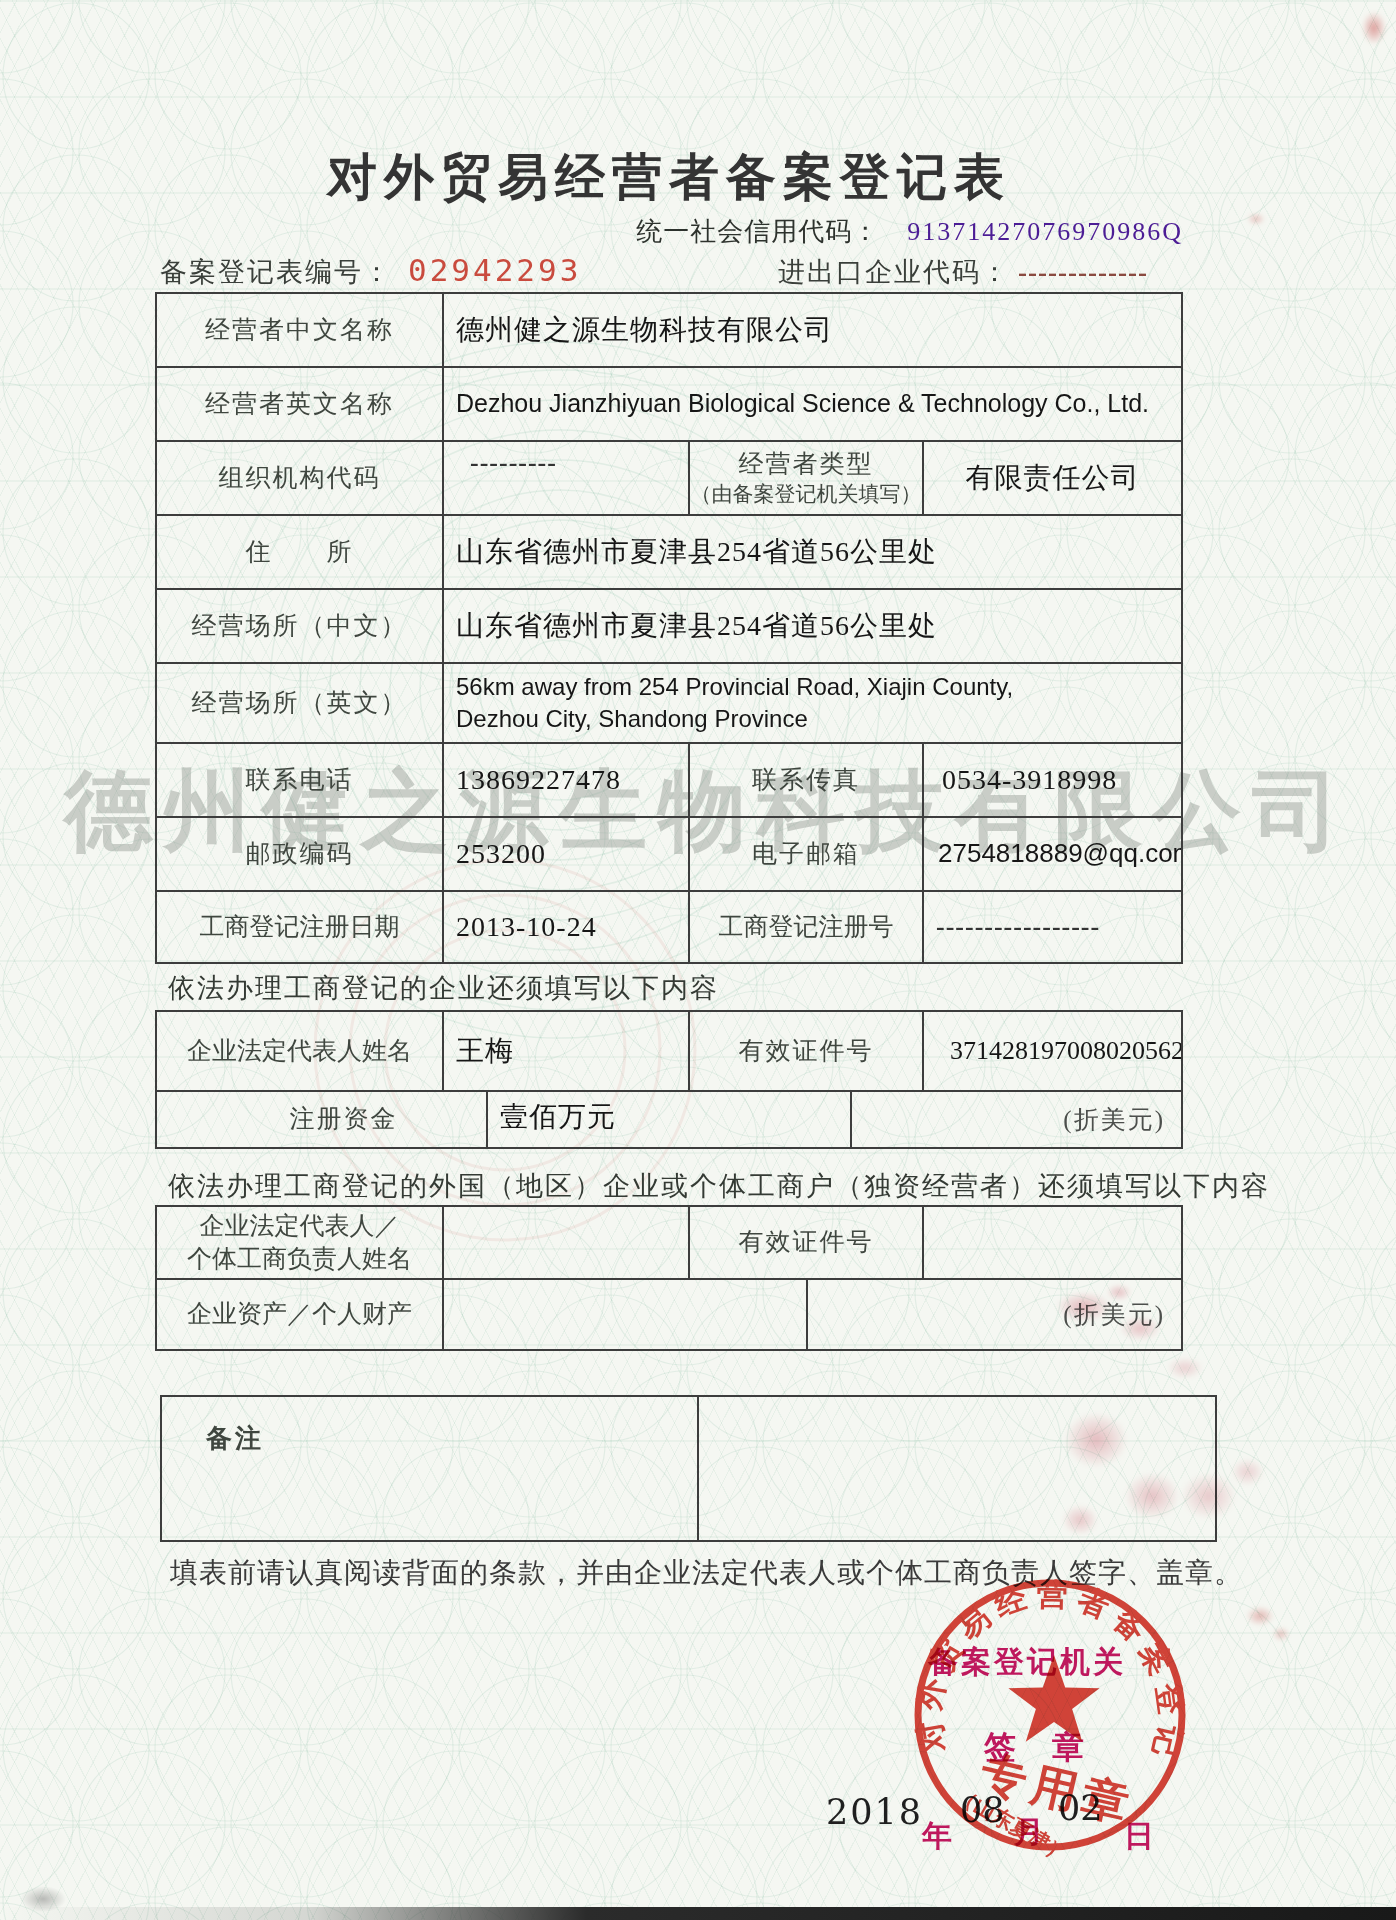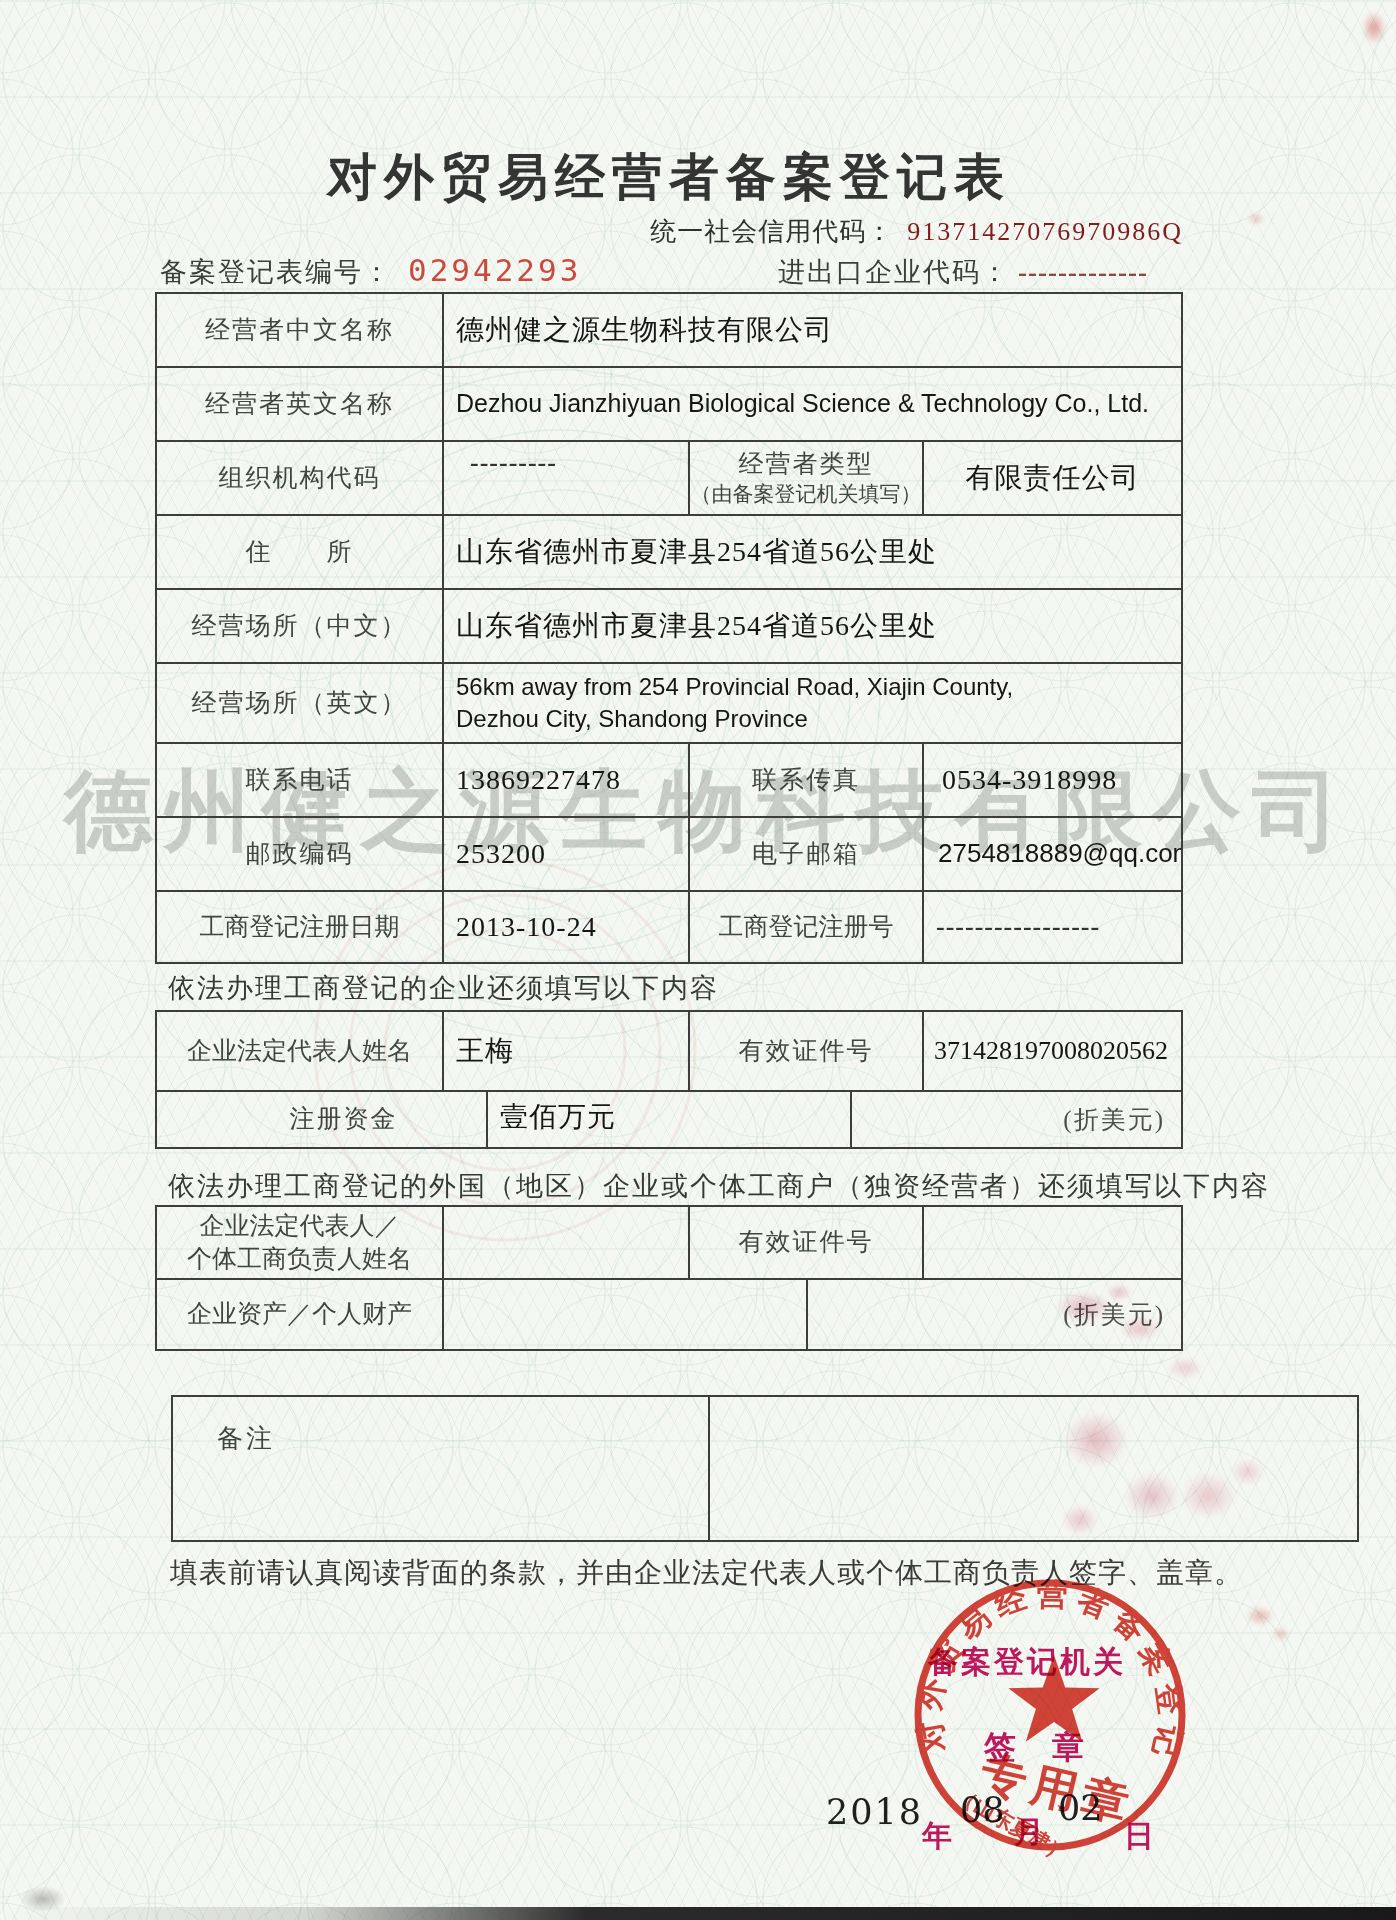--- a/index.html
+++ b/index.html
@@ -23,21 +23,21 @@
     font-size:88px;letter-spacing:11px;color:#8d948d;opacity:.42;pointer-events:none;
   }
   
   .title{
     position:absolute;left:155px;top:144px;width:1028px;text-align:center;
     font-family:"Liberation Sans","DejaVu Sans",sans-serif;
     font-size:50px;font-weight:bold;letter-spacing:7px;color:#343434;
   }
   .credit-line{position:absolute;left:155px;top:214px;width:1028px;text-align:right;
     font-size:26px;color:#2d322d;letter-spacing:1px;}
-  .credit-line .val{letter-spacing:2px;margin-left:14px;color:#7f1d1d;}
+  .credit-line .val{letter-spacing:2px;margin-left:28px;color:#4c1d95;}
   .formno-line{position:absolute;left:160px;top:252px;font-size:27px;color:#3a3f3a;letter-spacing:2px;}
   .formno-line .val{font-family:"DejaVu Sans Mono","Liberation Mono",monospace;
     font-size:31px;letter-spacing:3px;margin-left:16px;}
   .iecode-line{position:absolute;left:763px;top:254px;font-size:27px;color:#3a3f3a;letter-spacing:2px;margin-left:15px;}
   .iecode-line .dash{font-weight:bold;letter-spacing:1px;margin-left:8px;}
   
   .tbl{position:absolute;left:155px;width:1028px;border:2px solid #3d3d3d;box-sizing:border-box;}
   .row{display:grid;border-bottom:2px solid #3d3d3d;box-sizing:border-box;}
   .row:last-child{border-bottom:none;}
   .cols2{grid-template-columns:287px 1fr;}
@@ -50,22 +50,22 @@
   .lc{justify-content:center;text-align:center;font-size:25px;color:#3f463f;letter-spacing:2px;line-height:1.3;}
   .lc .sub{font-size:21px;letter-spacing:0;}
   .vc{padding-left:12px;font-size:28px;color:#161616;letter-spacing:1px;}
   .vc.en{font-family:"Liberation Sans","DejaVu Sans",sans-serif;font-size:24px;letter-spacing:0;line-height:1.35;}
   .vc.top{align-items:flex-start;padding-top:6px;}
   .vc.center{justify-content:center;padding-left:0;}
   .vc.dash{font-weight:bold;color:#333;letter-spacing:1px;font-size:26px;}
   .note-cell{justify-content:flex-end;padding-right:16px;font-size:25px;color:#4c4f4c;letter-spacing:2px;}
   .section-head{position:absolute;left:168px;font-size:27px;color:#343a34;letter-spacing:2px;}
   
-  .remarks{position:absolute;left:171px;top:1395px;width:1188px;height:147px;
-    border:2px solid #3d3d3d;box-sizing:border-box;display:grid;grid-template-columns:537px 1fr;}
+  .remarks{position:absolute;left:160px;top:1395px;width:1057px;height:147px;
+    border:2px solid #3d3d3d;box-sizing:border-box;display:grid;grid-template-columns:537px 1fr;font-weight:bold;}
   .remarks .left{border-right:2px solid #3d3d3d;padding:24px 0 0 44px;
     font-size:26px;color:#3f463f;letter-spacing:3px;}
   .instruction{position:absolute;left:170px;top:1554px;font-size:28px;color:#3a3a3a;letter-spacing:1px;}
   
   .stamp-black{position:absolute;font-family:"Liberation Sans","DejaVu Sans",sans-serif;
     font-weight:bold;color:#be185d;}
   .authority{left:928px;top:1642px;font-size:30px;letter-spacing:3px;}
   .sign-l{left:984px;top:1726px;font-size:32px;}
   .sign-r{left:1052px;top:1726px;font-size:32px;}
   .unit-y{left:922px;top:1816px;font-size:30px;}
@@ -210,21 +210,21 @@
     </div>
   </div>
 
   <div class="section-head" style="top:970px">依法办理工商登记的企业还须填写以下内容</div>
 
   <div class="tbl" style="top:1010px">
     <div class="row cols4 h80">
       <div class="cell lc" style="letter-spacing:0">企业法定代表人姓名</div>
       <div class="cell vc">王梅</div>
       <div class="cell lc">有效证件号</div>
-      <div class="cell vc" style="font-size:26px;padding-left:10px;letter-spacing:0">371428197008020562</div>
+      <div class="cell vc" style="font-size:26px;padding-left:26px;letter-spacing:0">371428197008020562</div>
     </div>
     <div class="row colsM h78">
       <div class="cell lc">注册资金</div>
       <div class="cell vc top">壹佰万元</div>
       <div class="cell note-cell">(折美元)</div>
     </div>
   </div>
 
   <div class="section-head" style="top:1168px">依法办理工商登记的外国（地区）企业或个体工商户（独资经营者）还须填写以下内容</div>
 

